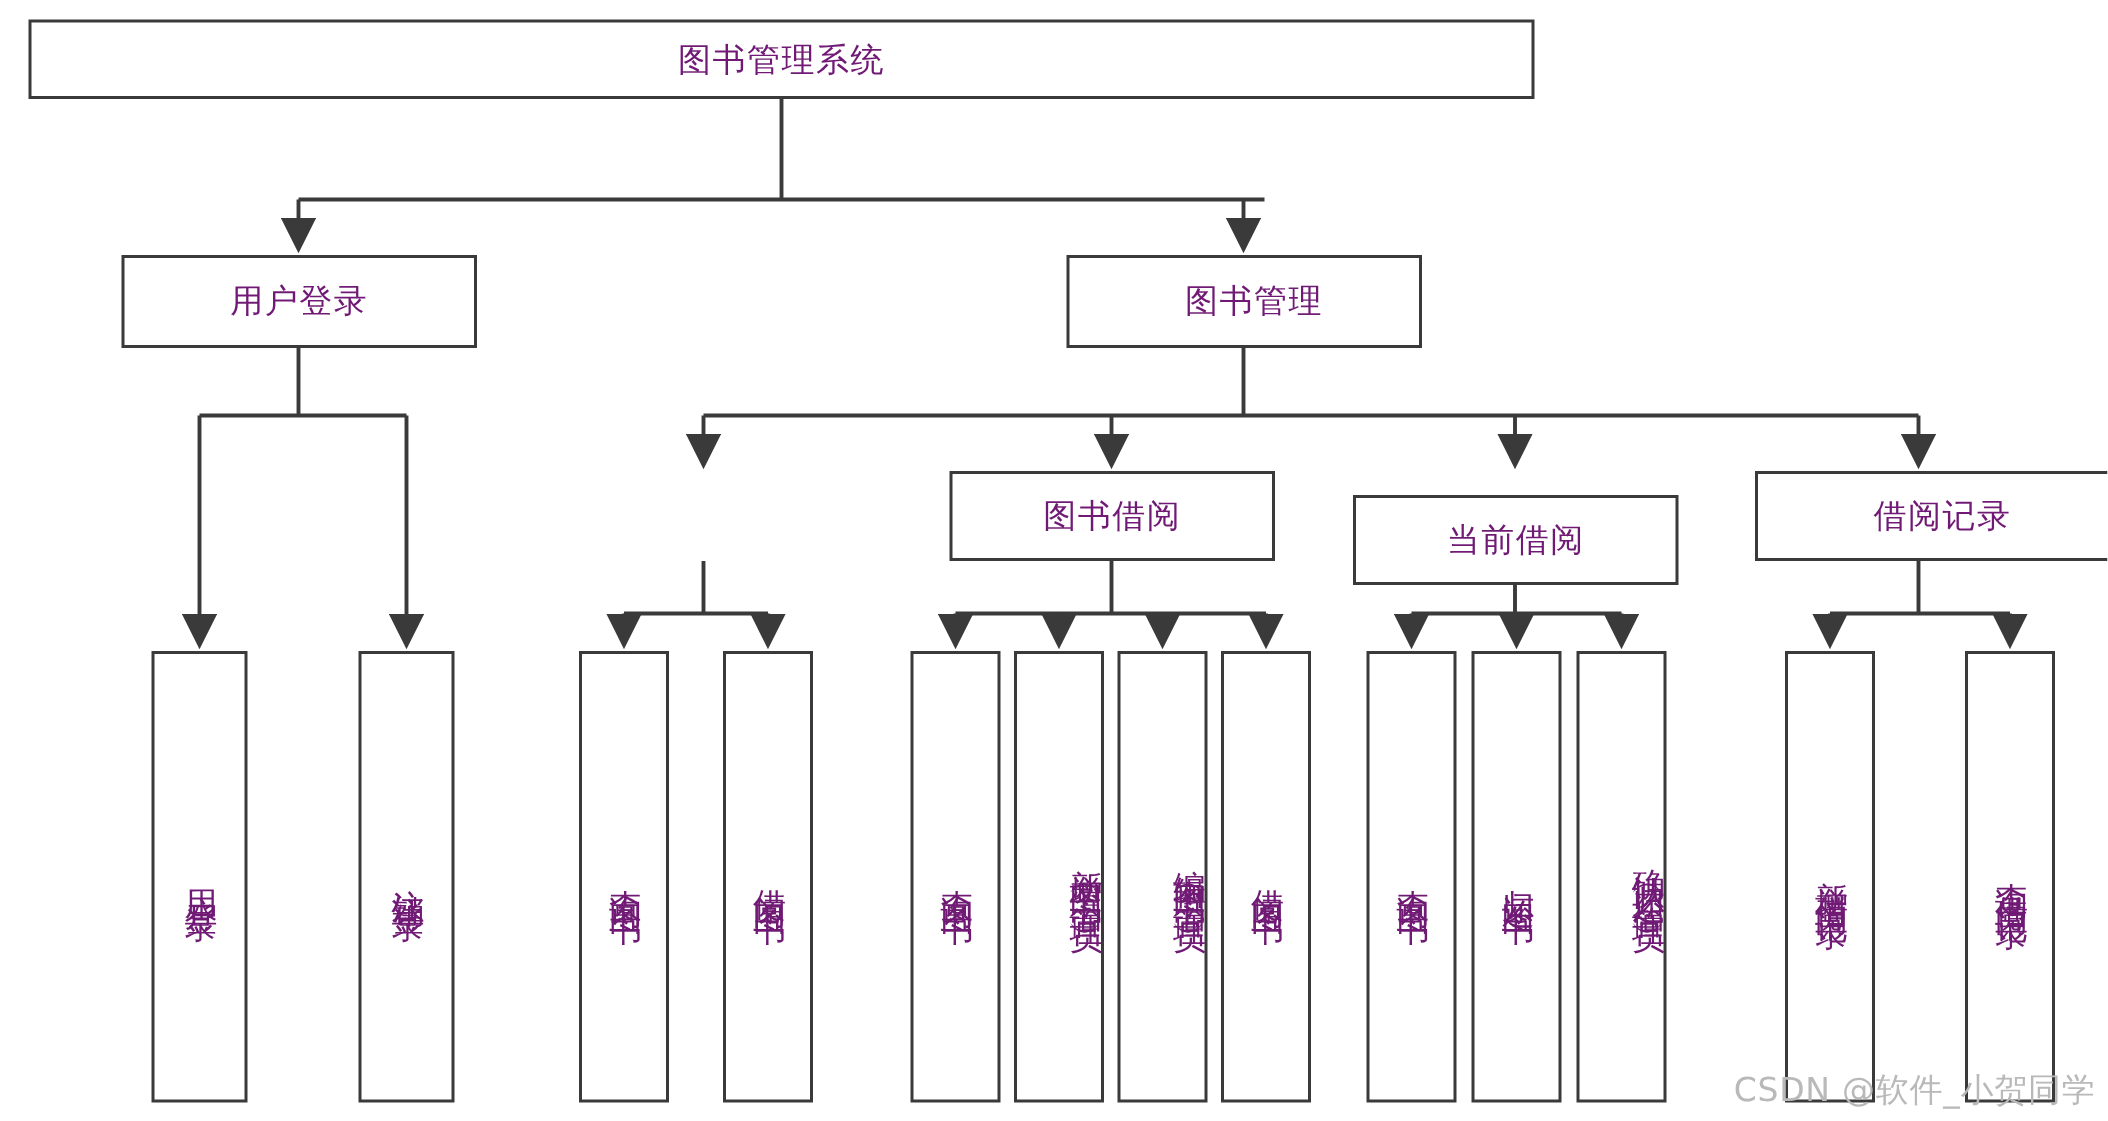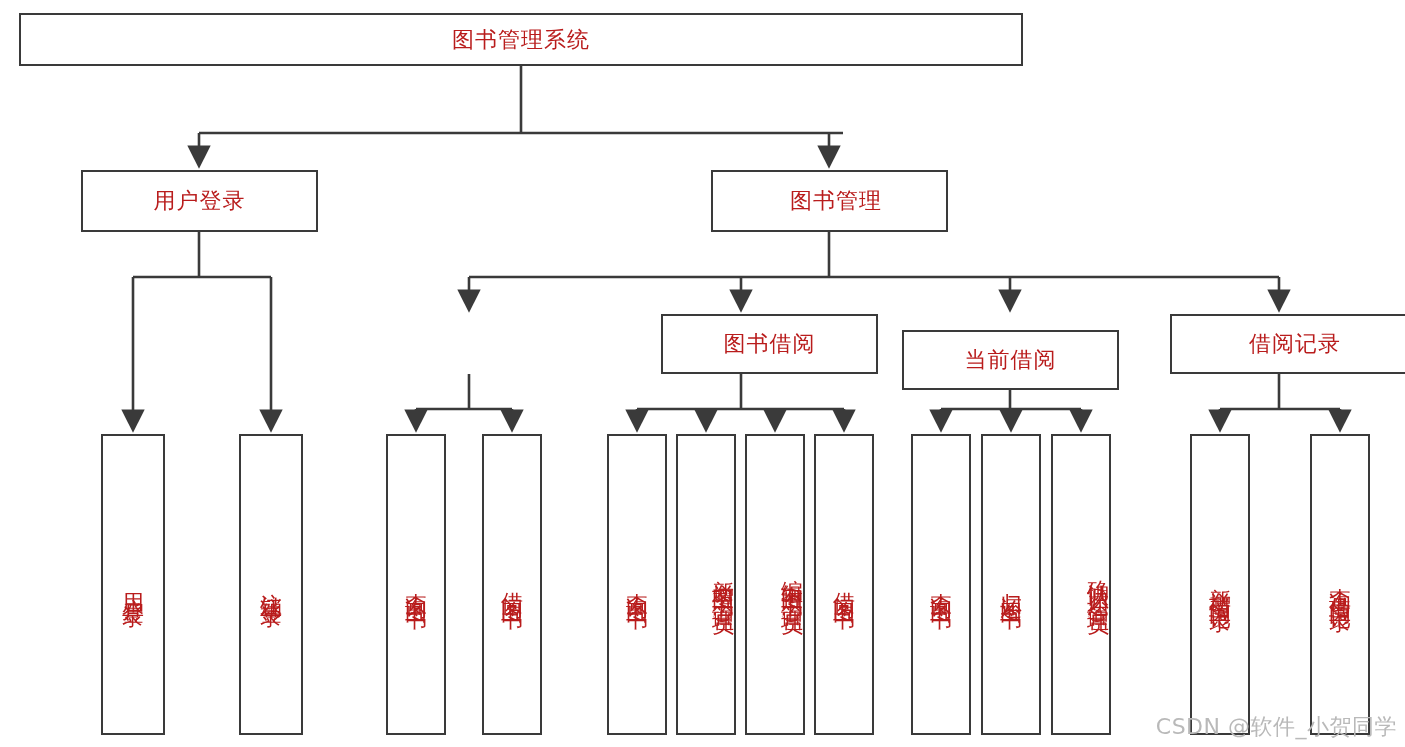--- a/index.html
+++ b/index.html
@@ -27,21 +27,21 @@
     pointer-events: none;
   }
   .node {
     position: absolute;
     box-sizing: border-box;
     border: 2px solid #3a3a3a;
     background: #ffffff;
     display: flex;
     align-items: center;
     justify-content: center;
-    color: #b91c1c;
+    color: #701a75;
   }
   .node.h {
     font-size: 22px;
     letter-spacing: 1px;
   }
   .node.v {
     writing-mode: vertical-rl;
     text-orientation: upright;
     font-size: 22px;
     letter-spacing: 5px;
@@ -127,21 +127,21 @@
 
   <div class="node h" style="left:81px; top:170px; width:237px; height:62px;">
     <span class="node-label">用户登录</span>
   </div>
 
   <div class="node h" style="left:711px; top:170px; width:237px; height:62px;padding-left:13px;">
     <span class="node-label">图书管理</span>
   </div>
 
 
-  <div class="node h" style="left:633px; top:314px; width:217px; height:60px;margin-left:28px;">
+  <div class="node h" style="left:633px; top:314px; width:217px; height:60px;">
     <span class="node-label">图书借阅</span>
   </div>
 
   <div class="node h" style="left:902px; top:314px; width:217px; height:60px;margin-top:16px;">
     <span class="node-label">当前借阅</span>
   </div>
 
   <div class="node h" style="left:1170px; top:314px; width:250px; height:60px;">
     <span class="node-label">借阅记录</span>
   </div>

